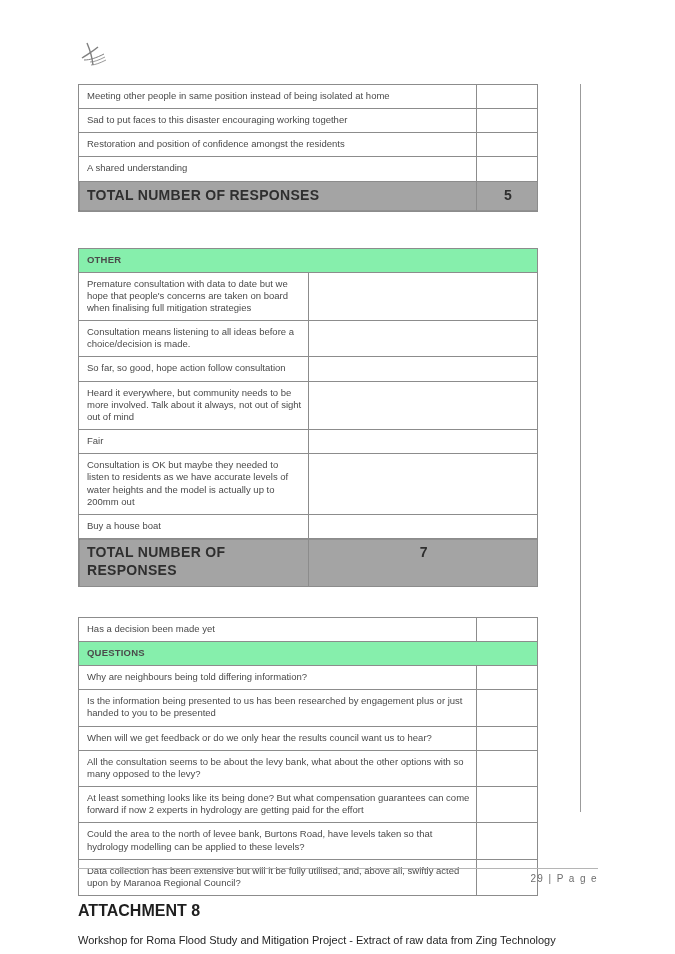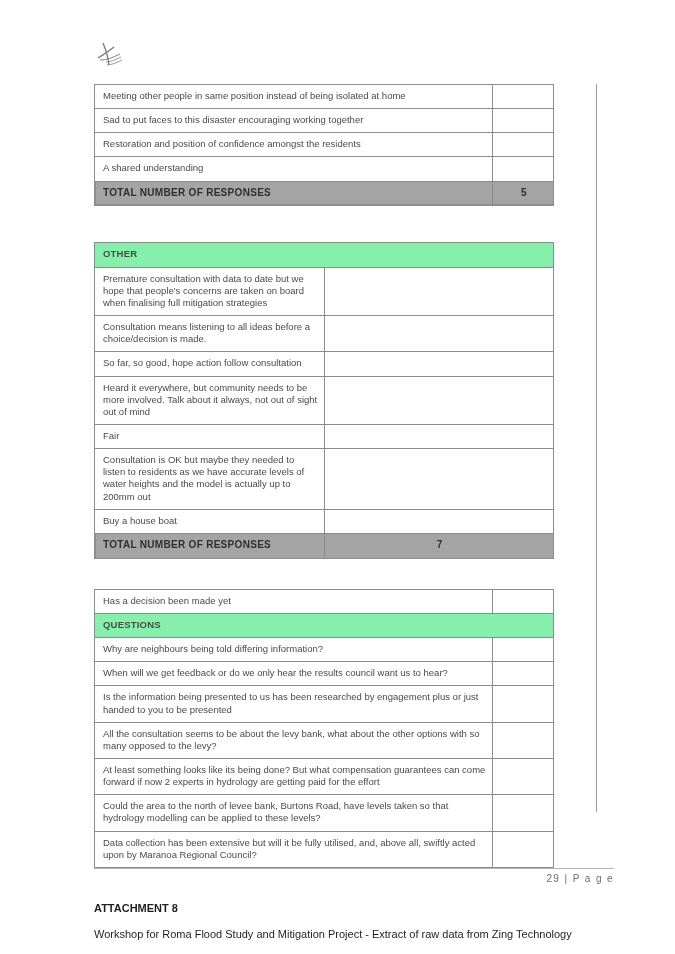--- a/index.html
+++ b/index.html
@@ -14,21 +14,20 @@
     color: #3b3b3b;
     position: relative;
     overflow: hidden;
   }
   .page {
     position: relative;
     width: 659px;
     height: 954px;
     box-sizing: border-box;
     padding: 0;
-    margin-left: 16px;
   }
   
   .top-mark {
     position: absolute;
     left: 78px;
     top: 38px;
     width: 34px;
     height: 34px;
     opacity: 0.75;
   }
@@ -59,21 +58,21 @@
     padding: 6px 8px;
     letter-spacing: 0.2px;
   }
   tr.total td {
     background-image:
       repeating-linear-gradient(0deg, rgba(0,0,0,0.22) 0px, rgba(0,0,0,0.22) 1px, rgba(255,255,255,0) 1px, rgba(255,255,255,0) 2px),
       repeating-linear-gradient(90deg, rgba(0,0,0,0.22) 0px, rgba(0,0,0,0.22) 1px, rgba(255,255,255,0) 1px, rgba(255,255,255,0) 2px);
     background-color: #cfcfcf;
     font-weight: bold;
     color: #2f2f2f;
-    font-size: 10px;
+    font-size: 14px;
     letter-spacing: 0.3px;
   }
   td.count {
     width: 46px;
     text-align: center;
   }
   
   .right-rule {
     position: absolute;
     left: 580px;
@@ -97,21 +96,21 @@
     margin-bottom: 4px;
   }
   .page-num {
     text-align: right;
     font-size: 10px;
     color: #6d6d6d;
     letter-spacing: 1.4px;
     margin-bottom: 18px;
   }
   .attachment {
-    font-size: 11px;
+    font-size: 16px;
     font-weight: bold;
     color: #1f1f1f;
     margin-bottom: 14px;
   }
   .subtitle {
     font-size: 11px;
     font-weight: normal;
     color: #1f1f1f;
   }
 </style>
@@ -210,25 +209,25 @@
         <td class="count"></td>
       </tr>
       <tr>
         <td class="hdr" colspan="2">QUESTIONS</td>
       </tr>
       <tr>
         <td>Why are neighbours being told differing information?</td>
         <td class="count"></td>
       </tr>
       <tr>
+        <td>Is the information being presented to us has been researched by engagement plus or just handed to you to be presented</td>
+        <td class="count"></td>
+      </tr>
+      <tr>
         <td>When will we get feedback or do we only hear the results council want us to hear?</td>
-        <td class="count"></td>
-      </tr>
-      <tr>
-        <td>Is the information being presented to us has been researched by engagement plus or just handed to you to be presented</td>
         <td class="count"></td>
       </tr>
       <tr>
         <td>All the consultation seems to be about the levy bank, what about the other options with so many opposed to the levy?</td>
         <td class="count"></td>
       </tr>
       <tr>
         <td>At least something looks like its being done? But what compensation guarantees can come forward if now 2 experts in hydrology are getting paid for the effort</td>
         <td class="count"></td>
       </tr>

